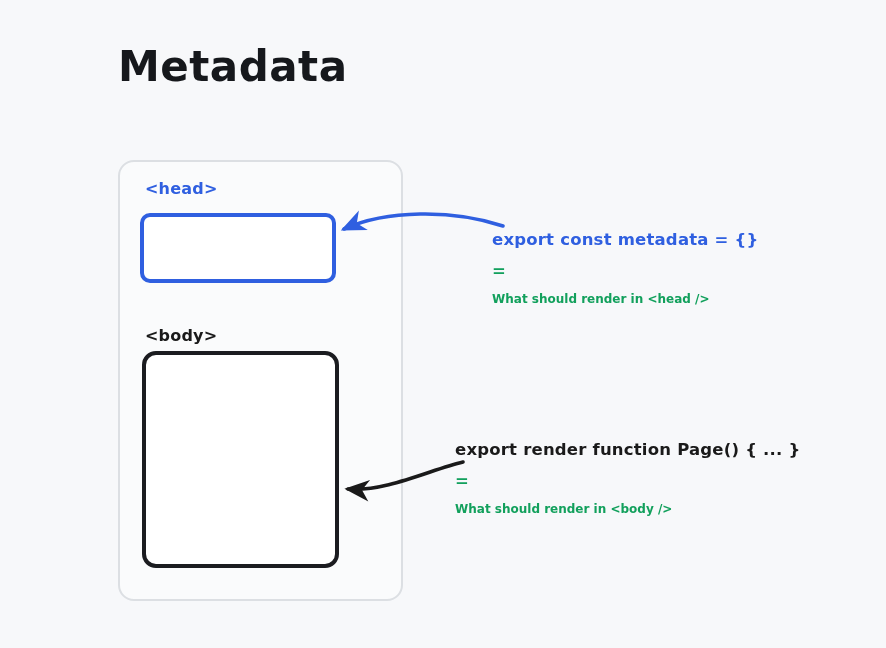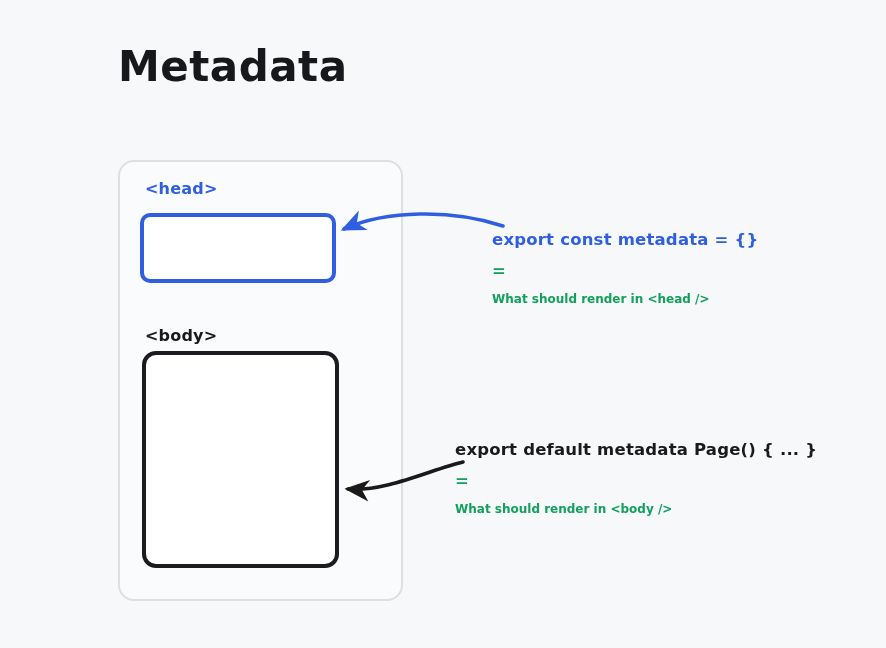--- a/index.html
+++ b/index.html
@@ -173,18 +173,18 @@
     <path d="M 463 462 C 432 469, 386 492, 348 489" fill="none" stroke="#1a1a1a" stroke-width="3.6" stroke-linecap="round" marker-end="url(#arrowhead-black)"></path>
   </svg>
 
   <div class="annotation annotation-head">
     <div class="code-line">export const metadata = {}</div>
     <div class="equals-line">=</div>
     <div class="result-line">What should render in &lt;head /&gt;</div>
   </div>
 
   <div class="annotation annotation-body">
-    <div class="code-line">export default metadata Page() { ... }</div>
+    <div class="code-line">export render function Page() { ... }</div>
     <div class="equals-line">=</div>
     <div class="result-line">What should render in &lt;body /&gt;</div>
   </div>
 
 </div>
 
 </body></html>

